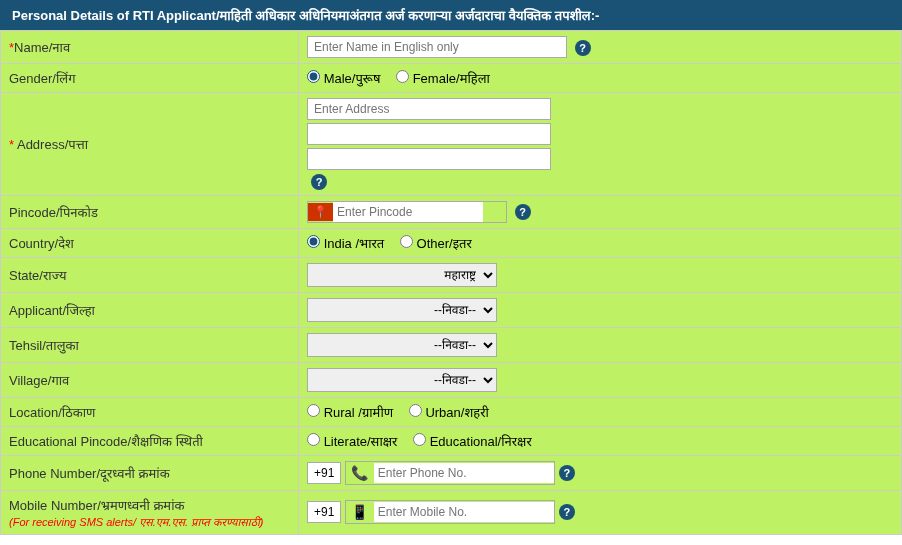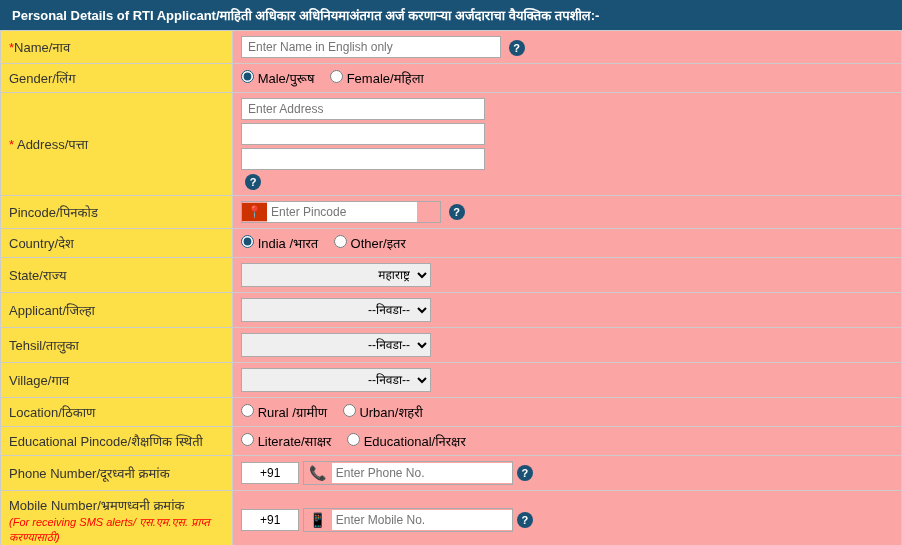--- a/index.html
+++ b/index.html
@@ -21,30 +21,30 @@
     }
     .form-table tr {
       border-bottom: 1px solid #ccc;
     }
     .form-table td {
       padding: 5px 8px;
       vertical-align: middle;
       border: 1px solid #ccc;
     }
     .label-cell {
-      width: 232px;
-      background: #fde047;
+      width: 298px;
+      background: #bef264;
       color: #333;
       font-weight: normal;
     }
     .label-cell .required {
       color: red;
     }
     .input-cell {
-      background: #fca5a5;
+      background: #bef264;
     }
     input[type="text"] {
       border: 1px solid #aaa;
       padding: 3px 6px;
       font-size: 12px;
       width: 260px;
     }
     input[type="text"].address-input {
       width: 244px;
     }
@@ -96,21 +96,21 @@
       padding: 3px 4px;
       font-size: 12px;
       width: 150px;
     }
     .phone-group {
       display: inline-flex;
       align-items: center;
     }
     .country-code {
       border: 1px solid #aaa;
-      padding: 3px 18px;
+      padding: 3px 6px;
       font-size: 12px;
       background: #fff;
       margin-right: 4px;
     }
     .phone-input-wrapper {
       display: inline-flex;
       align-items: center;
       border: 1px solid #aaa;
     }
     .phone-icon {

